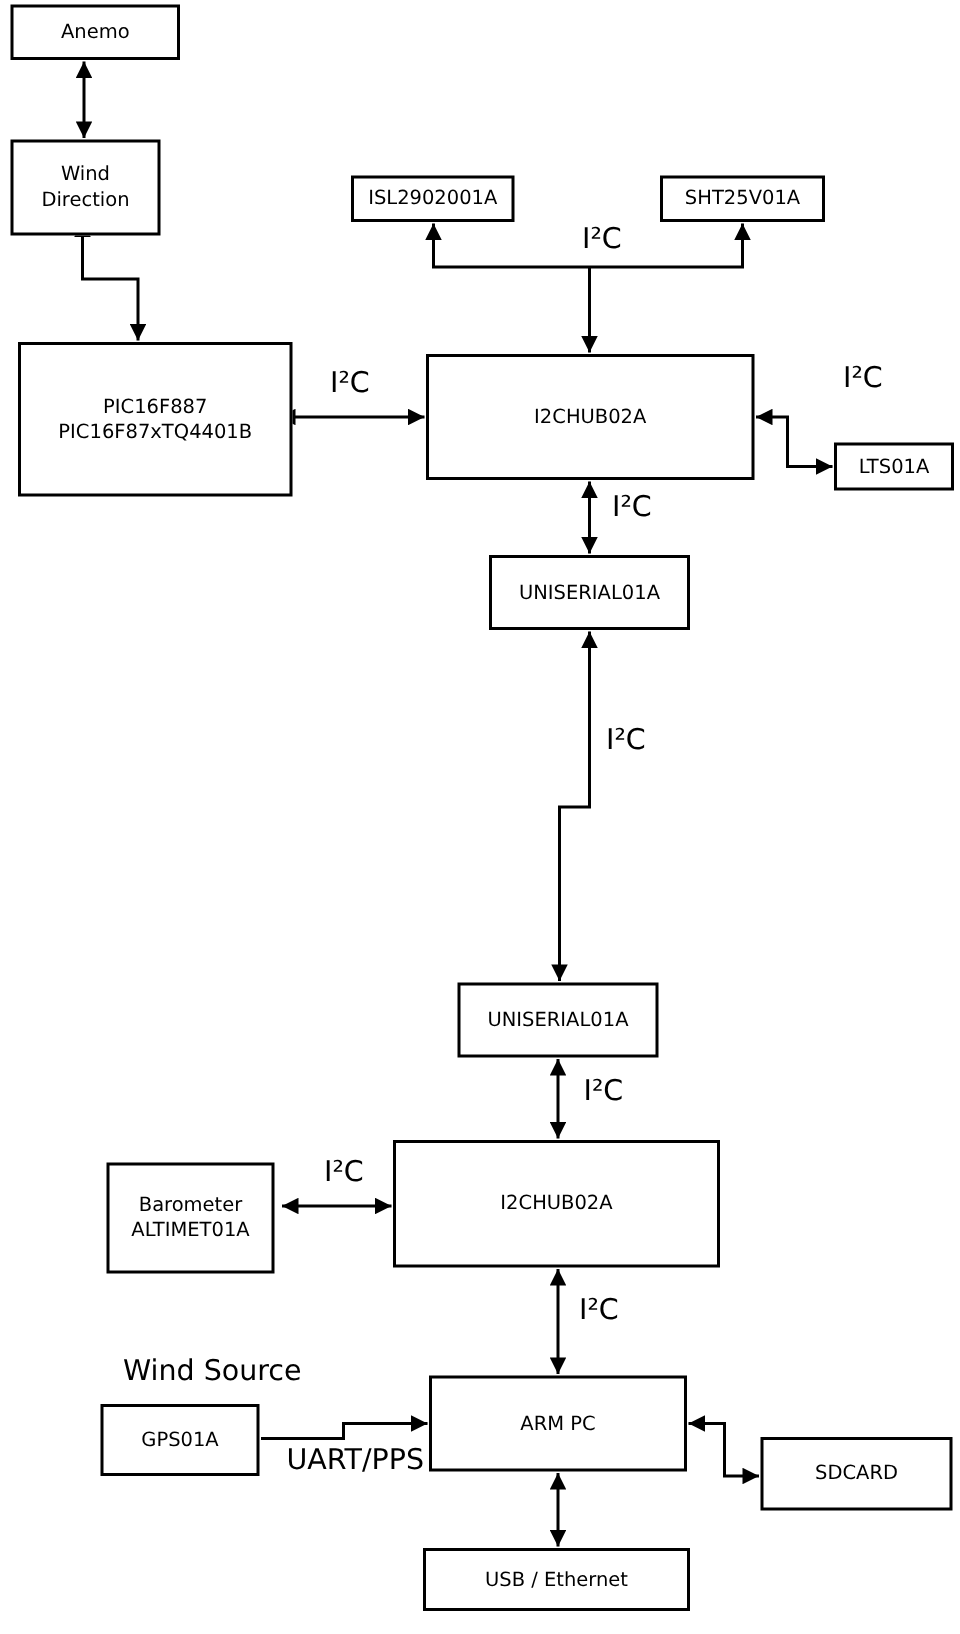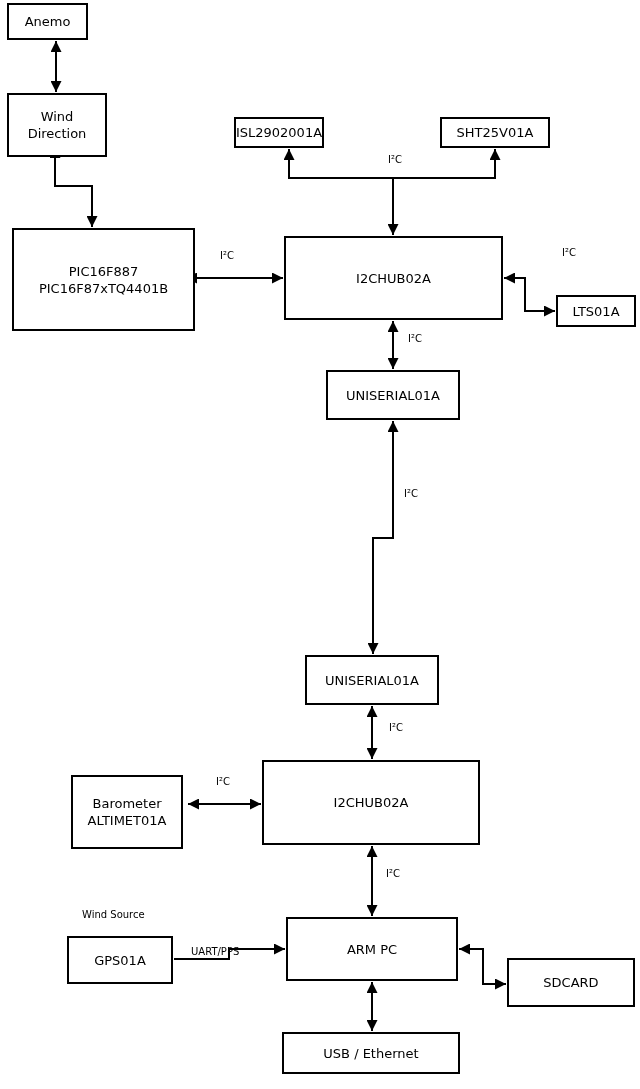--- a/index.html
+++ b/index.html
@@ -37,21 +37,21 @@
     flex-direction: column;
     align-items: center;
     justify-content: center;
     text-align: center;
     font-size: 13px;
     line-height: 17px;
     white-space: nowrap;
   }
   .edge-label {
     position: absolute;
-    font-size: 10px;
+    font-size: 19px;
     line-height: 15px;
     white-space: nowrap;
   }
 </style>
 </head>
 <body>
 
 <div class="canvas">
 
   <svg class="edges" width="640" height="1089" viewBox="0 0 640 1089" xmlns="http://www.w3.org/2000/svg">
@@ -83,35 +83,35 @@
 
     <line x1="372" y1="846" x2="372" y2="916" marker-start="url(#arrow)" marker-end="url(#arrow)"></line>
 
     <polyline points="174,959 229,959 229,949 285,949" marker-end="url(#arrow)"></polyline>
 
     <polyline points="459,949 483,949 483,984 506,984" marker-start="url(#arrow)" marker-end="url(#arrow)"></polyline>
 
     <line x1="372" y1="982" x2="372" y2="1031" marker-start="url(#arrow)" marker-end="url(#arrow)"></line>
   </svg>
 
-  <div class="node" style="left:7px;top:3px;width:81px;height:37px">
+  <div class="node" style="left:7px;top:3px;width:113px;height:37px">
     <span>Anemo</span>
   </div>
 
   <div class="node" style="left:7px;top:93px;width:100px;height:64px">
     <span>Wind</span>
     <span>Direction</span>
   </div>
 
   <div class="node" style="left:12px;top:228px;width:183px;height:103px">
     <span>PIC16F887</span>
     <span>PIC16F87xTQ4401B</span>
   </div>
 
-  <div class="node" style="left:234px;top:117px;width:90px;height:31px">
+  <div class="node" style="left:234px;top:117px;width:109px;height:31px">
     <span>ISL2902001A</span>
   </div>
 
   <div class="node" style="left:440px;top:117px;width:110px;height:31px">
     <span>SHT25V01A</span>
   </div>
 
   <div class="node" style="left:284px;top:236px;width:219px;height:84px">
     <span>I2CHUB02A</span>
   </div>
@@ -164,15 +164,15 @@
   <span class="edge-label" style="left:404px;top:486px">I²C</span>
 
   <span class="edge-label" style="left:389px;top:720px">I²C</span>
 
   <span class="edge-label" style="left:216px;top:774px">I²C</span>
 
   <span class="edge-label" style="left:386px;top:866px">I²C</span>
 
   <span class="edge-label" style="left:82px;top:907px">Wind Source</span>
 
-  <span class="edge-label" style="left:191px;top:944px">UART/PPS</span>
+  <span class="edge-label" style="left:191px;top:966px">UART/PPS</span>
 
 </div>
 
 </body></html>

